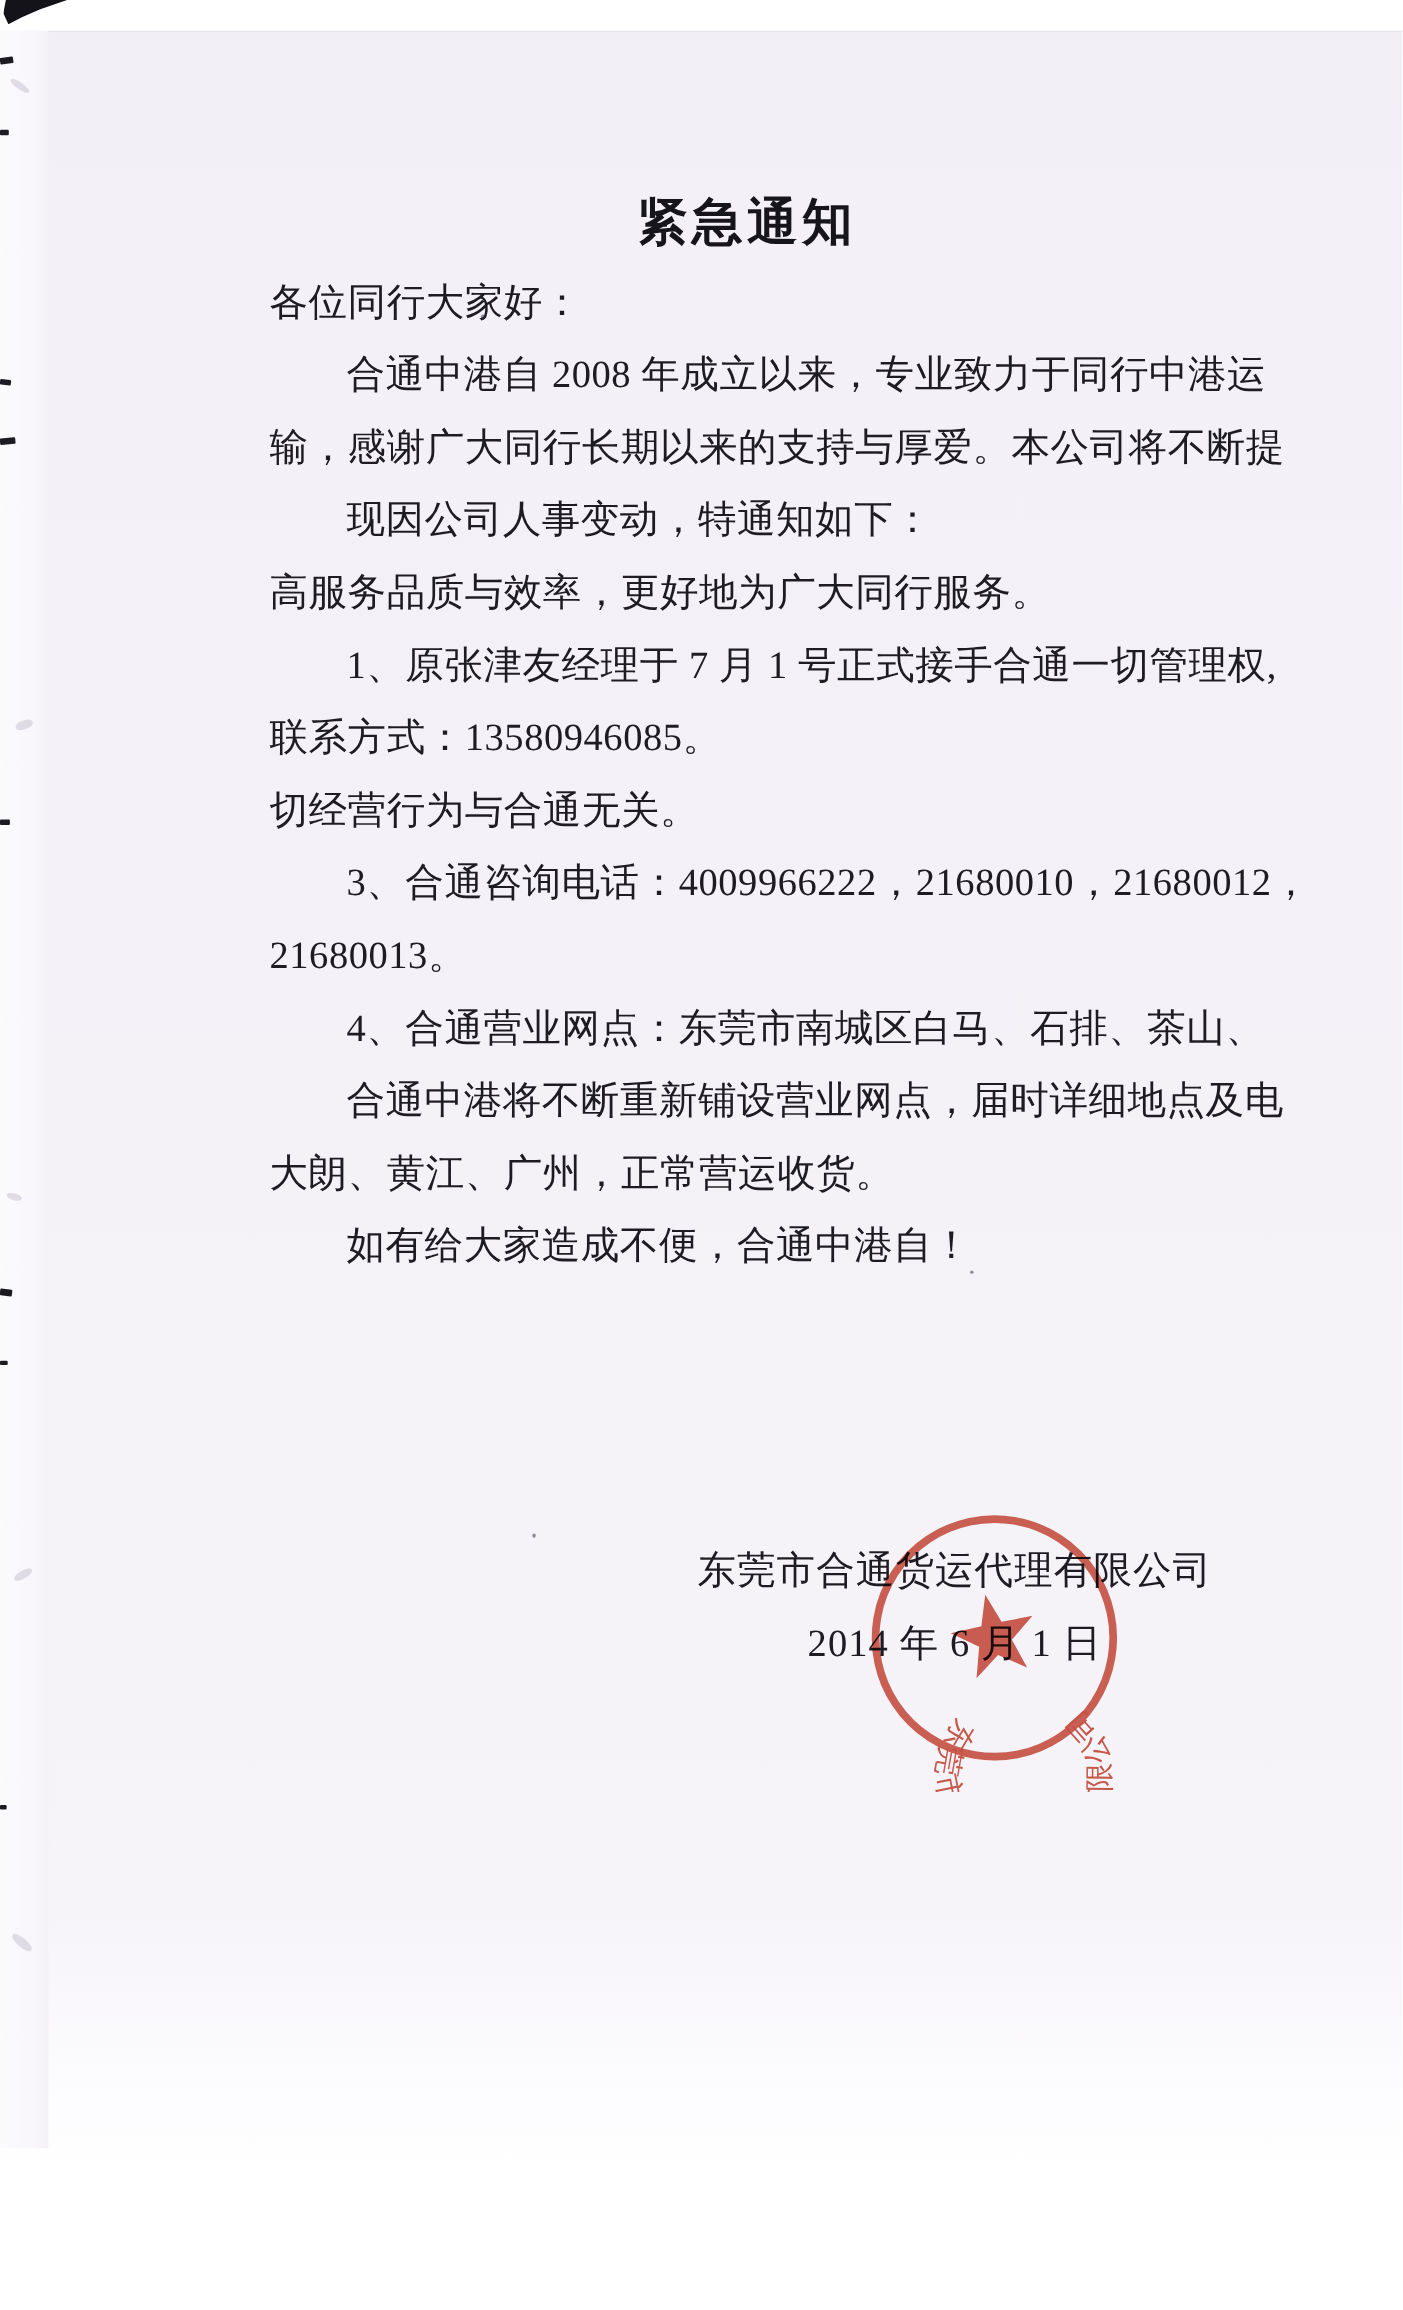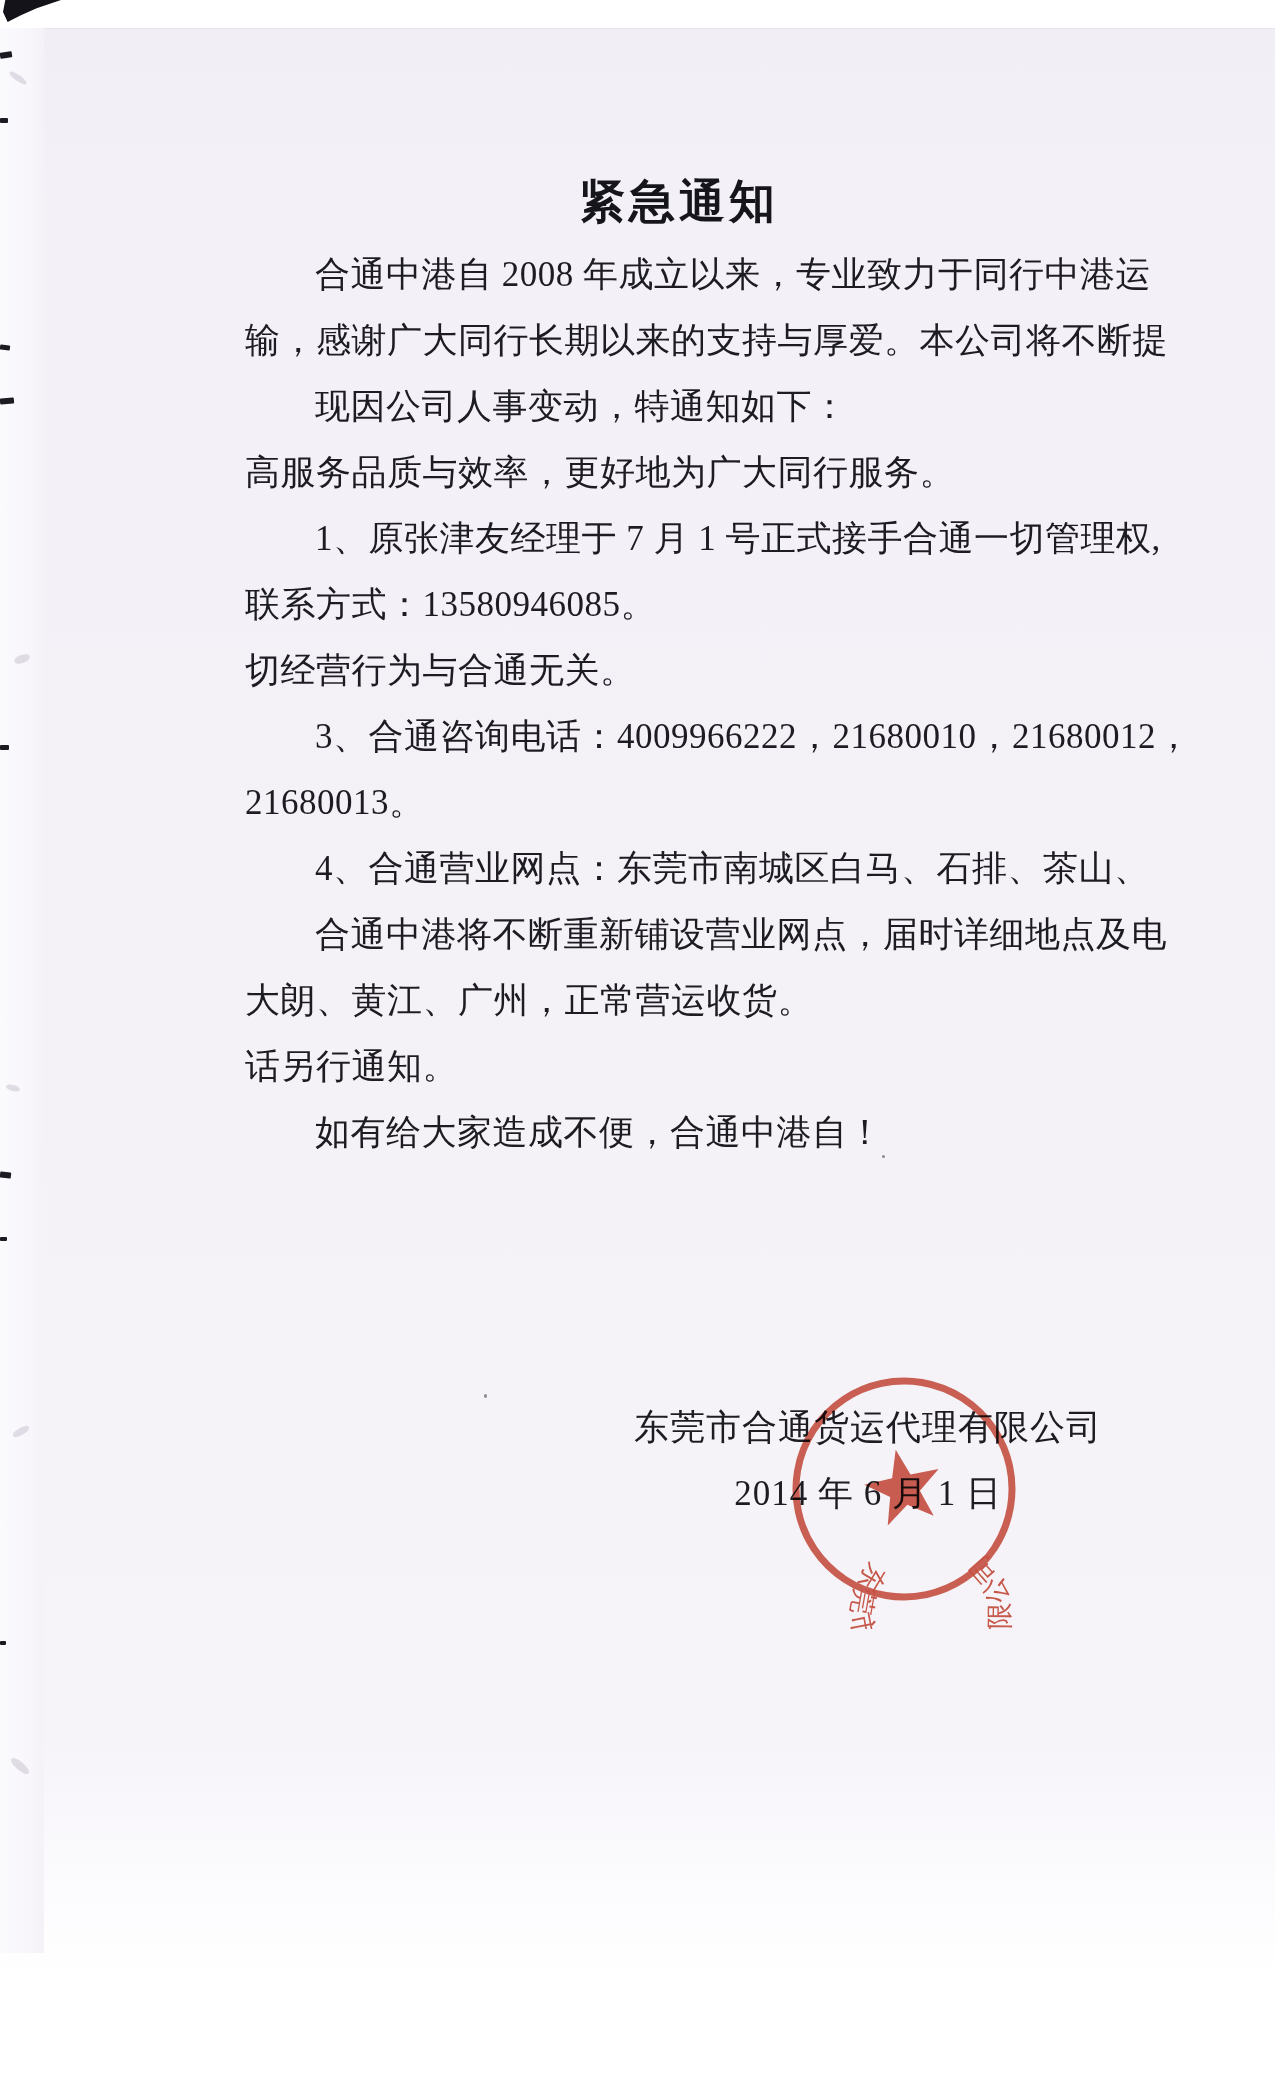--- a/index.html
+++ b/index.html
@@ -79,33 +79,33 @@
 <div class="smudge" style="left:12px;top:1428px;width:18px;height:7px;transform:rotate(-30deg);"></div>
 <div class="smudge" style="left:9px;top:1762px;width:22px;height:8px;transform:rotate(40deg);"></div>
 <div class="speck" style="left:437px;top:286px;width:4px;height:4px;"></div>
 <div class="speck" style="left:484px;top:1394px;width:3px;height:4px;"></div>
 <div class="speck" style="left:882px;top:1155px;width:3px;height:3px;"></div>
 
 <div class="doc">
   <div class="title">紧急通知</div>
   <div>
 
+  <div class="line">各位同行大家好：</div>
       <div class="line indent">合通中港自 2008 年成立以来，专业致力于同行中港运</div>
       <div class="line">输，感谢广大同行长期以来的支持与厚爱。本公司将不断提</div>
       <div class="line indent">现因公司人事变动，特通知如下：</div>
       <div class="line">高服务品质与效率，更好地为广大同行服务。</div>
       <div class="line indent">1、原张津友经理于 7 月 1 号正式接手合通一切管理权,</div>
       <div class="line">联系方式：13580946085。</div>
       <div class="line">切经营行为与合通无关。</div>
       <div class="line indent">3、合通咨询电话：4009966222，21680010，21680012，</div>
       <div class="line">21680013。</div>
       <div class="line indent">4、合通营业网点：东莞市南城区白马、石排、茶山、</div>
       <div class="line indent">合通中港将不断重新铺设营业网点，届时详细地点及电</div>
       <div class="line">大朗、黄江、广州，正常营运收货。</div>
-      <div class="line">话另行通知。</div>
       <div class="line indent">如有给大家造成不便，合通中港自！</div>
     </div>
 </div>
 
 <div class="signature">
   <div class="line">东莞市合通货运代理有限公司</div>
   <div class="line">2014 年 6 月 1 日</div>
 </div>
 
 <svg class="stamp" viewBox="-140 -140 280 280">

